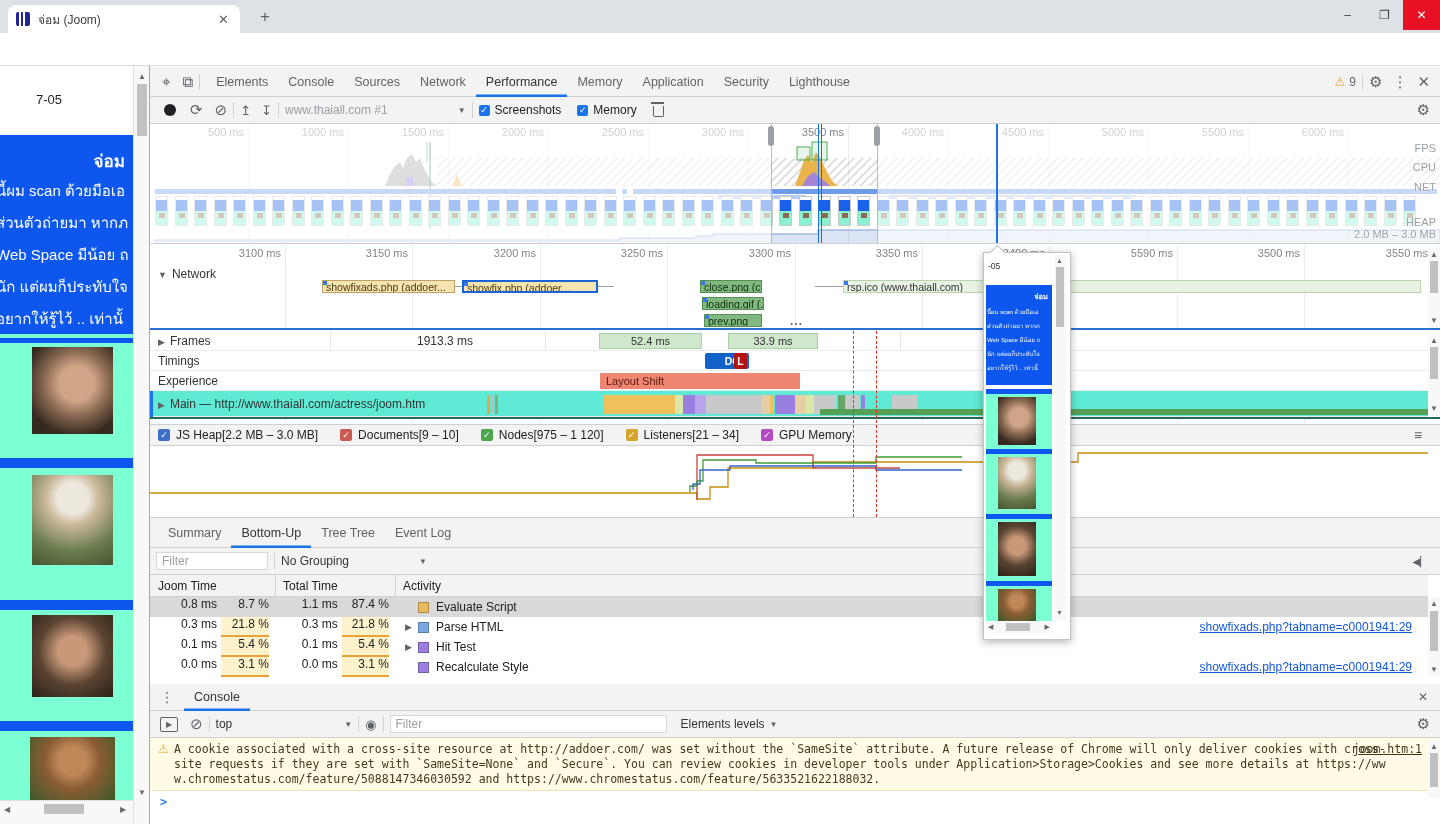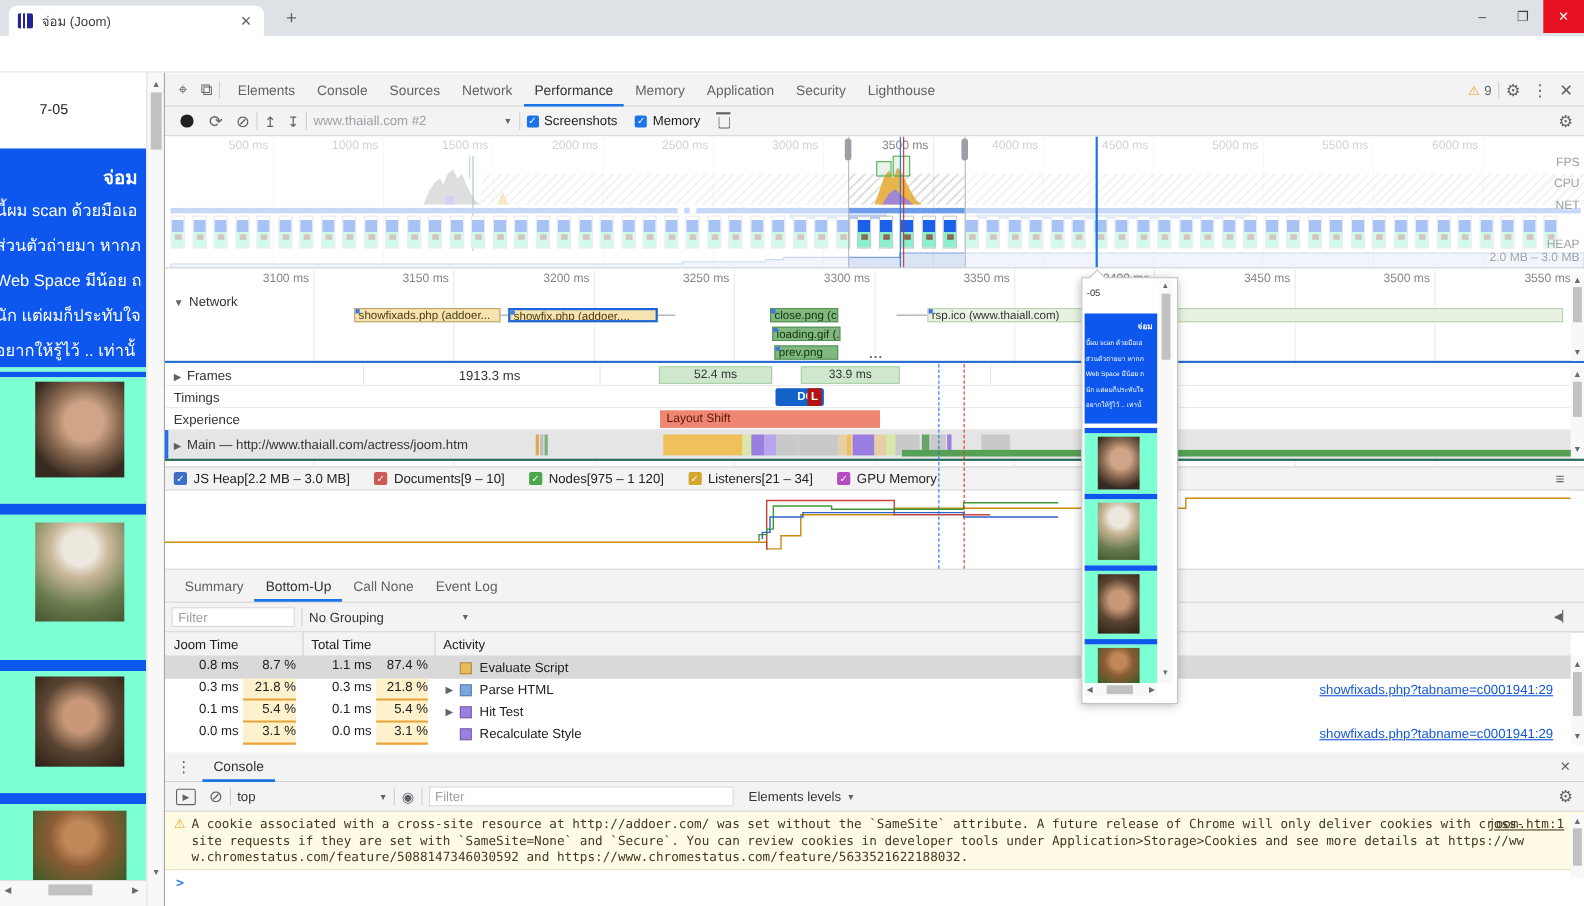--- a/index.html
+++ b/index.html
@@ -206,21 +206,21 @@
   </div>
 
   <div class="abs bar-gray" style="left:150px;top:97px;width:1290px;height:27px;display:flex;align-items:center;">
     <span style="margin-left:14px;width:12px;height:12px;border-radius:50%;background:#202124;"></span>
     <span class="tbic" style="margin-left:14px;">⟳</span>
     <span class="tbic" style="margin-left:12px;">⊘</span>
     <span class="tdiv"></span>
     <span class="tbic" style="font-size:13px;">↥</span>
     <span class="tbic" style="margin-left:10px;font-size:13px;">↧</span>
     <span class="tdiv"></span>
-    <span style="color:#9aa0a6;">www.thaiall.com #2</span>
+    <span style="color:#9aa0a6;">www.thaiall.com #1</span>
     <span class="caret" style="margin-left:70px;">▼</span>
     <span class="tdiv"></span>
     <span class="chk">✓</span>
     <span>Screenshots</span>
     <span class="chk" style="margin-left:16px;">✓</span>
     <span>Memory</span>
     <span class="trash" style="margin-left:16px;"></span>
     <span class="gear" style="margin-left:auto;margin-right:10px;">⚙</span>
   </div>
 
@@ -366,21 +366,21 @@
       <div class="dt-grid" style="left: 1154px;"></div>
     </div>
   <div class="abs" id="detail-ruler" style="left:150px;top:245px;width:1278px;height:19px;overflow:hidden;">
       <div class="ruler-label" style="left: 59px; width: 72px;">3100 ms</div>
       <div class="ruler-label" style="left: 186px; width: 72px;">3150 ms</div>
       <div class="ruler-label" style="left: 314px; width: 72px;">3200 ms</div>
       <div class="ruler-label" style="left: 441px; width: 72px;">3250 ms</div>
       <div class="ruler-label" style="left: 569px; width: 72px;">3300 ms</div>
       <div class="ruler-label" style="left: 696px; width: 72px;">3350 ms</div>
       <div class="ruler-label" style="left: 823px; width: 72px;">3400 ms</div>
-      <div class="ruler-label" style="left: 951px; width: 72px;">3450 ms</div>
+      <div class="ruler-label" style="left: 951px; width: 72px;">5590 ms</div>
       <div class="ruler-label" style="left: 1078px; width: 72px;">3500 ms</div>
       <div class="ruler-label" style="left: 1206px; width: 72px;">3550 ms</div>
     </div>
 
   <div class="abs" id="net-section" style="left:150px;top:264px;width:1278px;height:64px;">
     <span class="track-label"><span class="arr">▼</span><span>Network</span></span>
     <div class="abs tail" style="left:298px;top:22px;width:14px;"></div>
     <div class="abs tail" style="left:448px;top:22px;width:16px;"></div>
     <div class="abs tail" style="left:665px;top:22px;width:28px;"></div>
     <div id="net-rows" class="abs" style="left:0;top:0;width:1278px;height:64px;">
@@ -412,21 +412,21 @@
         <div class="mark" style="left: 555px; width: 27px; background: rgb(18, 98, 201); padding-left: 17px;">DCL</div>
         <div class="mark" style="left: 584px; width: 13px; background: rgb(179, 20, 18);">L</div>
       </div>
   </div>
   <div class="abs trackrow" style="top:371px;">
     <span class="track-label">Experience</span>
     <div class="abs" id="exp-bar" style="top: 2px; height: 16px; background: rgb(238, 134, 114); color: rgb(92, 23, 14); font-size: 11px; line-height: 16px; padding-left: 6px; box-sizing: border-box; left: 450px; width: 200px;">
       <span>Layout Shift</span>
     </div>
   </div>
-  <div class="abs trackrow" style="top:391px;height:26px;background:#e5e5e5;text-align:center;">
+  <div class="abs trackrow" style="top:391px;height:26px;background:#5eead4;text-align:center;">
     <div class="abs" style="left:0;top:0;width:3px;height:26px;background:#1a73e8;"></div>
     <span class="track-label" style="top:6px;"><span class="arr">▶</span><span>Main — http://www.thaiall.com/actress/joom.htm</span></span>
     <div id="main-segs" class="abs" style="left:0;top:4px;width:1278px;height:19px;">
         <div class="seg" style="left: 337px; width: 3px; background: rgb(224, 169, 78);"></div>
         <div class="seg" style="left: 341px; width: 3px; background: rgb(189, 189, 189);"></div>
         <div class="seg" style="left: 345px; width: 3px; background: rgb(127, 176, 127);"></div>
         <div class="seg" style="left: 453px; width: 72px; background: rgb(240, 192, 90);"></div>
         <div class="seg" style="left: 525px; width: 8px; background: rgb(217, 232, 168);"></div>
         <div class="seg" style="left: 533px; width: 12px; background: rgb(155, 127, 224);"></div>
         <div class="seg" style="left: 545px; width: 11px; background: rgb(183, 166, 236);"></div>
@@ -478,24 +478,24 @@
     <svg width="1278" height="71">
       <polyline points="0,47 547,47 547,53 560,53 560,41 578,41 578,22 663,22 663,16 928,16 928,7 1278,7" fill="none" stroke="#c98c0a" stroke-width="1.3"></polyline>
       <polyline points="547,54 547,9 663,9 663,22 750,22" fill="none" stroke="#c5443c" stroke-width="1.3"></polyline>
       <polyline points="540,46 540,40 547,40 547,35 553,35 553,14 606,14 606,17 726,17 726,11 812,11" fill="none" stroke="#3f9c35" stroke-width="1.3"></polyline>
       <polyline points="543,44 543,38 550,38 550,24 580,24 580,20 726,20 726,24 812,24" fill="none" stroke="#3264c8" stroke-width="1.3"></polyline>
     </svg>
   </div>
   <div class="abs" style="left:150px;top:517px;width:1290px;height:1px;background:#d0d0d0;"></div>
 
   <div class="abs bar-gray" style="left:150px;top:518px;width:1290px;height:30px;display:flex;align-items:center;padding-left:8px;">
-    <div id="panel-tabs" style="display:flex;height:100%;">
+    <div id="panel-tabs" style="display:flex;height:100%;align-items:center;">
         <div class="dt-tab" style="line-height: 30px;">Summary</div>
         <div class="dt-tab active" style="line-height: 30px;">Bottom-Up</div>
-        <div class="dt-tab" style="line-height: 30px;">Call None</div>
+        <div class="dt-tab" style="line-height: 30px;">Tree Tree</div>
         <div class="dt-tab" style="line-height: 30px;">Event Log</div>
       </div>
   </div>
   <div class="abs bar-gray" style="left:150px;top:548px;width:1290px;height:27px;display:flex;align-items:center;">
     <input class="input-box" style="margin-left: 6px; width: 112px; height: 18px;" placeholder="Filter">
     <span class="tdiv"></span>
     <span style="color:#333;">No Grouping</span>
     <span class="caret" style="margin-left:70px;">▼</span>
     <span style="margin-left:auto;margin-right:12px;color:#5f6368;font-size:10px;">◀▏</span>
   </div>

